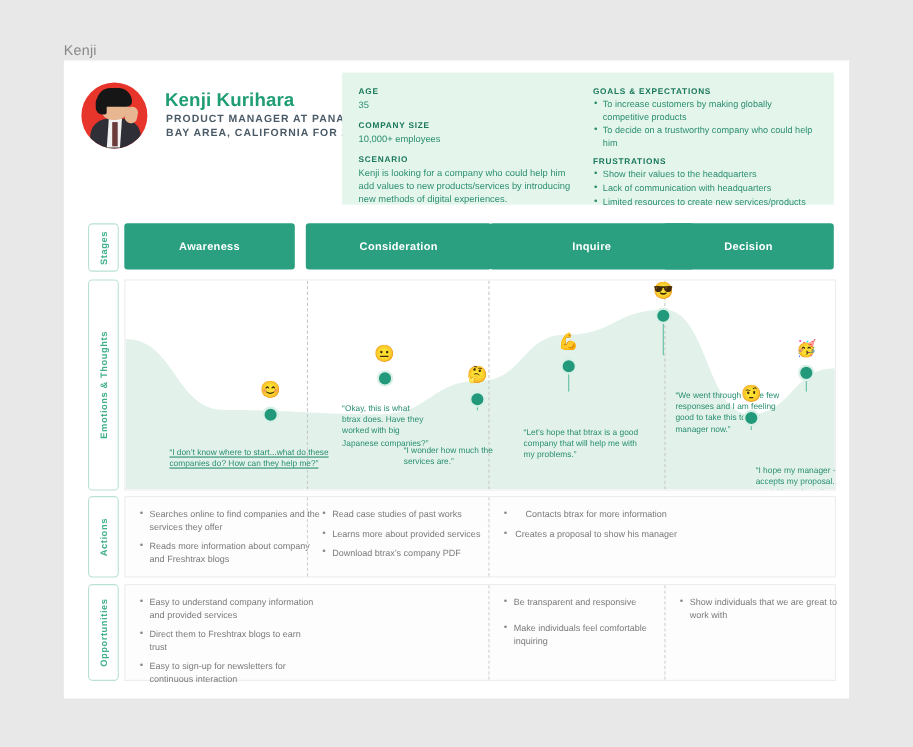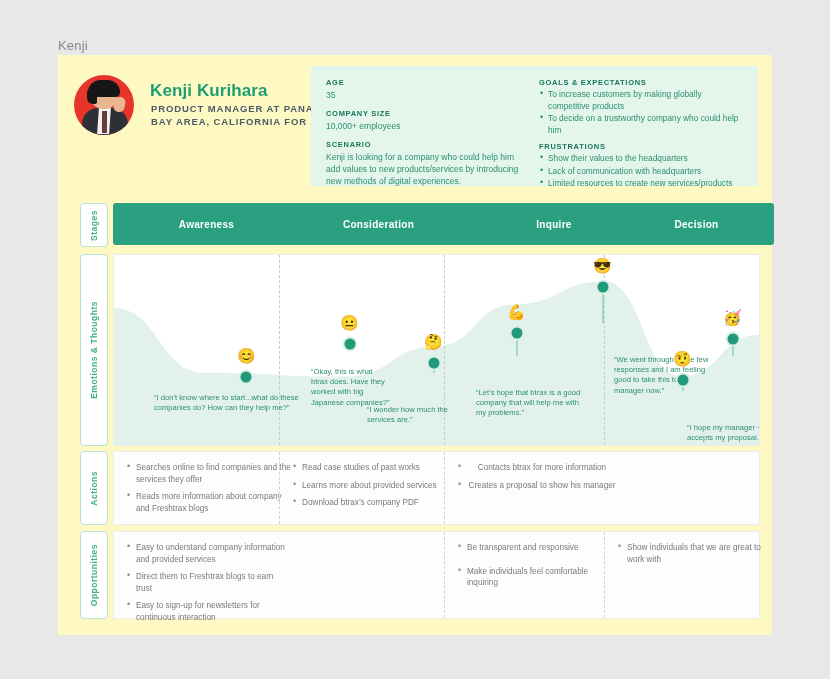--- a/index.html
+++ b/index.html
@@ -9,21 +9,21 @@
     font-family:"Liberation Sans", sans-serif;
     overflow:hidden;
   }
   .page-label{
     position:absolute;left:58px;top:38px;
     font-size:13px;color:#888;letter-spacing:.2px;
   }
   .board{
     position:absolute;left:58px;top:55px;
     width:714px;height:580px;
-    background:#fef9c3;
+    background:#ffffff;
   }
 
   
   .persona{
     position:relative;height:140px;
   }
   .avatar{
     position:absolute;left:16px;top:20px;
     width:60px;height:60px;border-radius:50%;
     background:#e8352b;overflow:hidden;
@@ -105,21 +105,21 @@
     writing-mode:vertical-rl;transform:rotate(180deg);
     font-size:8.5px;font-weight:bold;color:#3fae8d;letter-spacing:.5px;
     white-space:nowrap;
   }
 
   .stage-row{position:absolute;left:55px;top:148px;width:645px;height:42px;}
   .stage{
     position:absolute;top:0;height:42px;
     background:#2aa081;border-radius:3px;
     display:flex;align-items:center;justify-content:center;
-    color:#fff;font-size:10px;font-weight:bold;letter-spacing:.3px;padding-left:16px;
+    color:#fff;font-size:10px;font-weight:bold;letter-spacing:.3px;
   }
 
   .emo-row{
     position:absolute;left:55px;top:199px;width:645px;height:190px;
     border:1px solid #ededed;background:#fff;overflow:hidden;
   }
   .emo-svg{position:absolute;left:0;top:0;}
   .vdash{
     position:absolute;top:0;bottom:0;width:0;
     border-left:1px dashed #c9c9c9;
@@ -228,21 +228,21 @@
     <svg class="emo-svg" width="645" height="190" viewBox="0 0 645 190" preserveAspectRatio="none">
       <path id="emoArea" fill="#e2f2ea" stroke="none" d="M 0 53.20000000000002 C 45.150000000000006 53.20000000000002, 45.150000000000006 117.8, 90.30000000000001 117.8 C 161.25 117.8, 161.25 121.60000000000001, 232.2 121.60000000000001 C 277.35 121.60000000000001, 277.35 91.2, 322.5 91.2 C 361.2 91.2, 361.2 49.400000000000006, 399.9 49.400000000000006 C 445.04999999999995 49.400000000000006, 445.04999999999995 26.599999999999994, 490.2 26.599999999999994 C 528.9 26.599999999999994, 528.9 121.60000000000001, 567.6 121.60000000000001 C 606.3 121.60000000000001, 606.3 79.80000000000001, 645 79.80000000000001 L 645 190 L 0 190 Z"></path>
     </svg>
     <div class="vdash" style="left:165px;"></div>
     <div class="vdash" style="left:330px;"></div>
     <div class="vdash" style="left:490px;"></div>
     <div id="emoPoints">
         <div class="emoji" style="left: 132.225px; top: 99.6px;">😊</div>
         <div class="stem" style="left: 132.225px; top: 121.6px; height: 0px;"></div>
         <div class="dot" style="left: 132.225px; top: 121.6px;"></div>
-        <div class="quote" style="left: 40px; top: 110px; width: 145px;">“I don’t know where to start...what do these companies do? How can they help me?”</div>
+        <div class="quote" style="left: 40px; top: 124px; width: 145px; text-decoration: underline;">“I don’t know where to start...what do these companies do? How can they help me?”</div>
         <div class="emoji" style="left: 236.07px; top: 67.3px;">😐</div>
         <div class="stem" style="left: 236.07px; top: 89.3px; height: 0px;"></div>
         <div class="dot" style="left: 236.07px; top: 89.3px;"></div>
         <div class="quote" style="left: 197px; top: 84px; width: 80px;">“Okay, this is what btrax does. Have they worked with big Japanese companies?”</div>
         <div class="emoji" style="left: 319.92px; top: 86.3px;">🤔</div>
         <div class="stem" style="left: 319.92px; top: 108.3px; height: 9.7px;"></div>
         <div class="dot" style="left: 319.92px; top: 108.3px;"></div>
         <div class="quote" style="left: 253px; top: 122px; width: 85px;">“I wonder how much the services are.”</div>
         <div class="emoji" style="left: 403.125px; top: 55.9px;">💪</div>
         <div class="stem" style="left: 403.125px; top: 77.9px; height: 23.1px;"></div>

